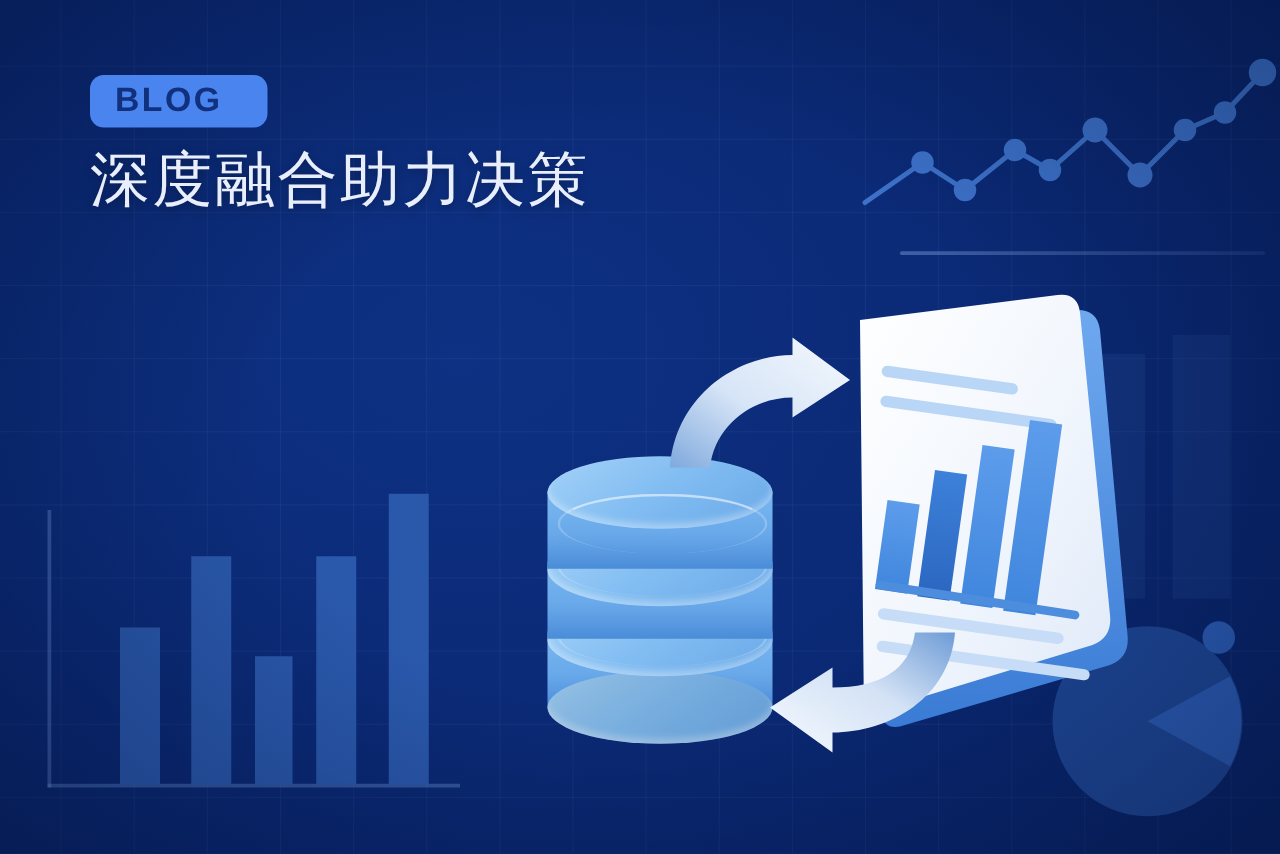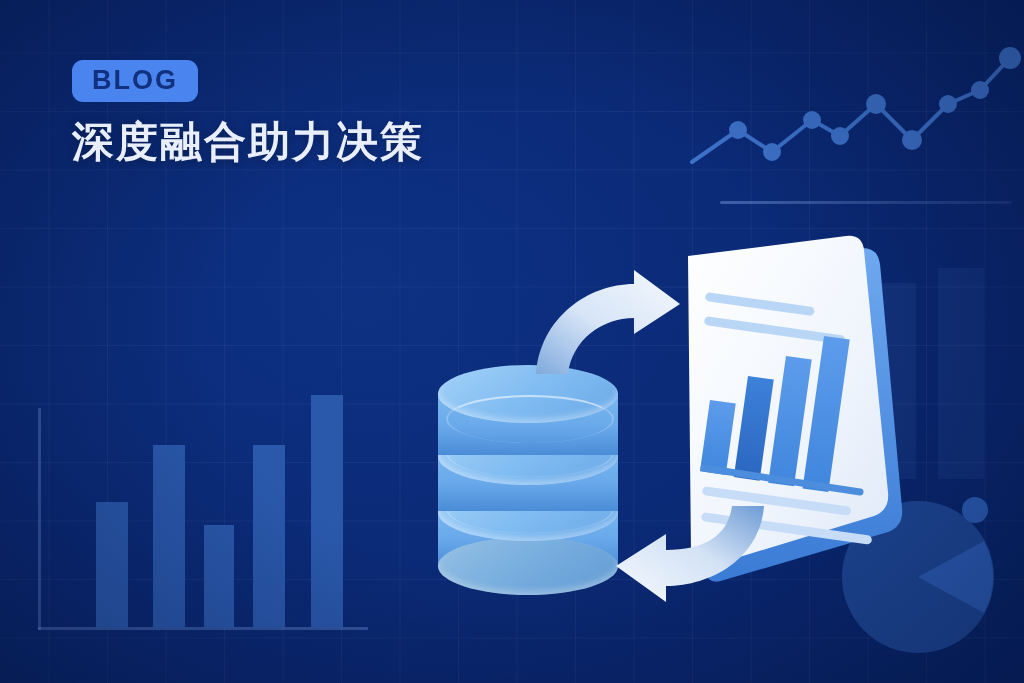--- a/index.html
+++ b/index.html
@@ -78,39 +78,39 @@
     width: 700px;
     z-index: 6;
   }
   #blog-badge {
     display: inline-block;
     background: #4a84ef;
     color: #11307e;
     font-size: 27px;
     font-weight: bold;
     letter-spacing: 2px;
-    padding: 7px 20px 8px 20px;
+    padding: 7px 36px 8px 20px;
     border-radius: 11px;
     line-height: 1;
   }
   #headline {
     margin-top: 22px;
     color: #f4f7fc;
     font-size: 55px;
     font-weight: bold;
     line-height: 1.16;
     letter-spacing: 1px;
     text-shadow: 0 3px 10px rgba(0,0,0,0.30);
   }
   #headline .hl-line { display: block; white-space: nowrap; }
   #subhead {
     margin-top: 17px;
     color: #e8eefb;
-    font-size: 42px;
-    font-weight: bold;
+    font-size: 48px;
+    font-weight: normal;
     letter-spacing: 2px;
     line-height: 1.1;
     text-shadow: 0 2px 8px rgba(0,0,0,0.28);
   }
 
   
   #illustration {
     position: absolute;
     left: 410px;
     top: 210px;

